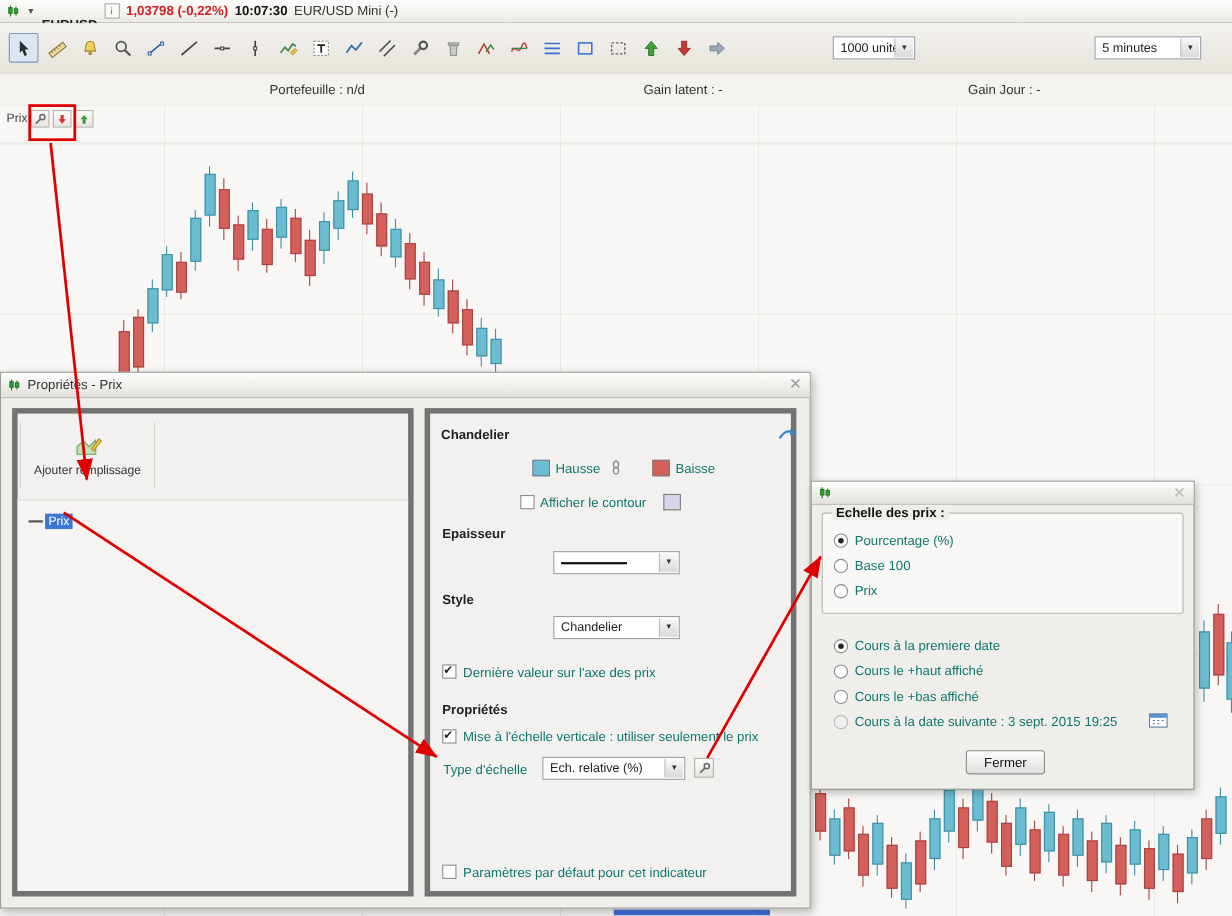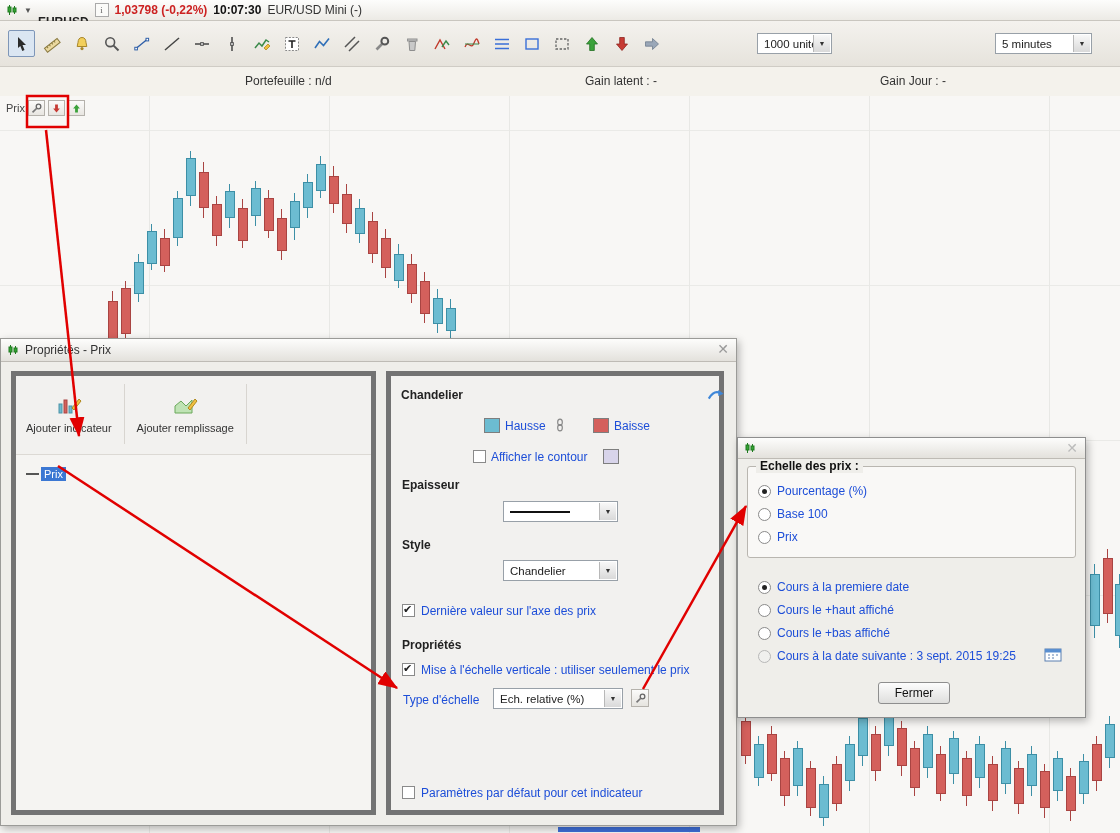--- a/index.html
+++ b/index.html
@@ -44,21 +44,21 @@
   .rpanel{left:385px;top:32px;width:338px;height:444px;}
   .lp-toolbar{position:absolute;top:0;left:0;right:0;height:76px;display:flex;align-items:stretch;}
   .lp-btn{display:flex;flex-direction:column;align-items:center;justify-content:center;gap:4px;font-size:11px;color:#333;padding:4px 10px;}
   .lp-btn.dis{color:#AFAFAC;}
   .lp-sep{width:1px;background:#D8D5D0;margin:8px 2px;}
   .lp-list{position:absolute;top:78px;left:0;right:0;bottom:0;background:#F5F4F2;border-top:1px solid #DCD9D4;}
   .list-item{position:absolute;left:10px;top:12px;display:flex;align-items:center;font-size:11px;}
   .series-line{width:13px;height:2px;background:#555;margin-right:2px;}
   .sel-item{background:#3B77D3;color:#fff;padding:1px 3px;}
   .sect{position:absolute;font-size:12px;font-weight:bold;color:#222;}
-  .lab{position:absolute;font-size:12px;color:#1d4ed8;text-align:center;}
+  .lab{position:absolute;font-size:12px;color:#0f766e;text-align:center;}
   .cb{position:absolute;width:13px;height:13px;border:1px solid #8A8A8A;background:#fff;box-sizing:border-box;}
   .cb.on::after{content:"\2714";position:absolute;left:0;top:-2px;font-size:11px;color:#222;}
   .swatch{position:absolute;width:16px;height:15px;border:1px solid #7E7E7E;box-sizing:border-box;}
   .ic-abs{position:absolute;display:flex;align-items:center;justify-content:center;}
   .thick-line{width:60px;height:2px;background:#111;}
   .wrench-btn{position:absolute;width:18px;height:18px;border:1px solid #B5B2AC;background:linear-gradient(#FBFBFA,#E6E4DF);display:flex;align-items:center;justify-content:center;box-sizing:border-box;}
   
   .scale{left:737px;top:437px;width:349px;height:281px;border-color:#8E8E8E;}
   .scale .titlebar{height:20px;}
   .group{position:absolute;border:1px solid #B9B6B0;border-radius:3px;background:#F9F8F6;box-sizing:border-box;}
@@ -380,29 +380,20 @@
           <path d="M3.5 1 V11 M8.5 2 V10" stroke="#1E7A1E" stroke-width="1"></path>
           <rect x="2" y="3" width="3" height="5" fill="#35A335" stroke="#1E7A1E"></rect>
           <rect x="7" y="4" width="3" height="4" fill="#35A335" stroke="#1E7A1E"></rect>
         </svg>
       <span>Propriétés - Prix</span>
       <span class="close-x">✕</span>
     </div>
 
     <div class="panel lpanel">
       <div class="lp-toolbar">
-        <div class="lp-btn">
-          <svg width="26" height="24">
-              <rect x="3" y="10" width="3" height="9" fill="#6FB9CE" stroke="#4A93A8"></rect>
-              <rect x="8" y="6" width="3" height="13" fill="#D4605C" stroke="#A94442"></rect>
-              <rect x="13" y="12" width="3" height="7" fill="#6FB9CE" stroke="#4A93A8"></rect>
-              <path d="M16 14 L23 5 L25 7 L18 16 Z" fill="#F0C040" stroke="#B08A20"></path>
-            </svg>
-          <span>Ajouter indicateur</span>
-        </div>
         <div class="lp-sep"></div>
         <div class="lp-btn">
           <svg width="26" height="24">
               <path d="M3 19 L3 12 L9 7 L14 12 L20 6 L20 19 Z" fill="#BFE3B4" stroke="#6AA85A"></path>
               <path d="M16 14 L23 5 L25 7 L18 16 Z" fill="#F0C040" stroke="#B08A20"></path>
             </svg>
           <span>Ajouter remplissage</span>
         </div>
         <div class="lp-sep"></div>
       </div>

